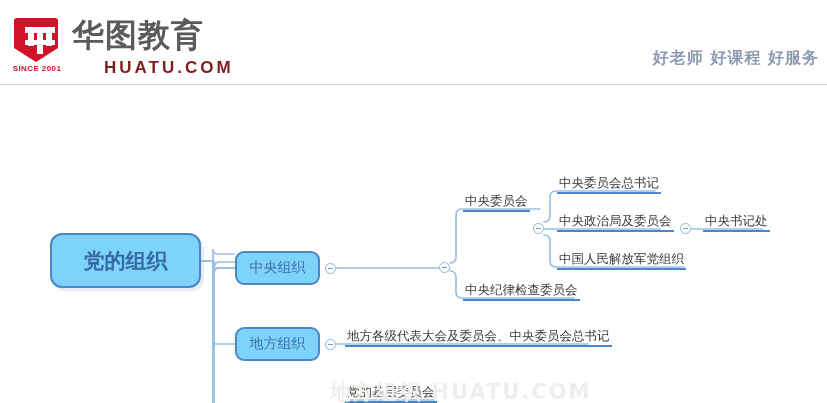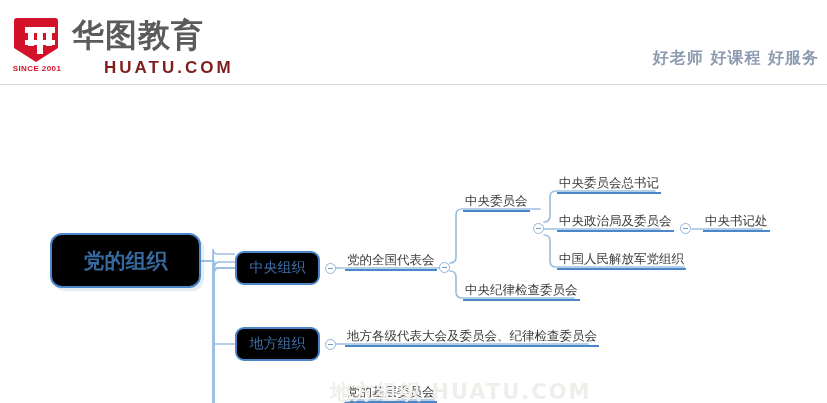--- a/index.html
+++ b/index.html
@@ -109,21 +109,21 @@
     width: 827px; height: 318px;
   }
 
   
   .node-box {
     position: absolute;
     display: flex;
     align-items: center;
     justify-content: center;
     border: 2px solid #4a86c8;
-    background: #000000;
+    background: #7dd3fc;
     border-radius: 9px;
     color: #3f6fa8;
     font-family: "DejaVu Sans", "Liberation Sans", sans-serif;
     white-space: nowrap;
   }
   #node-root {
     left: 50px; top: 148px;
     width: 151px; height: 55px;
     border-radius: 12px;
     font-size: 21px;
@@ -287,37 +287,36 @@
     <div class="node-box node-l2" id="node-central">
       <span>中央组织</span>
     </div>
     <div class="toggle" style="left:325px; top:178px;"></div>
 
     <div class="node-box node-l2" id="node-local">
       <span>地方组织</span>
     </div>
     <div class="toggle" style="left:325px; top:254px;"></div>
 
-    <div class="node-text" style="left:345px; top:166px;">党的全国代表会</div>
     <div class="toggle" style="left:439px; top:177px;"></div>
 
     <div class="node-text" style="left:463px; top:107px;">中央委员会</div>
     <div class="toggle" style="left:533px; top:138px;"></div>
 
     <div class="node-text" style="left:463px; top:196px;">中央纪律检查委员会</div>
 
     <div class="node-text" style="left:557px; top:89px;">中央委员会总书记</div>
 
     <div class="node-text" style="left:557px; top:127px;">中央政治局及委员会</div>
     <div class="toggle" style="left:680px; top:138px;"></div>
 
     <div class="node-text" style="left:557px; top:165px;">中国人民解放军党组织</div>
 
     <div class="node-text" style="left:703px; top:127px;">中央书记处</div>
 
-    <div class="node-text" style="left:345px; top:242px;">地方各级代表大会及委员会、纪律检查委员会</div>
+    <div class="node-text" style="left:345px; top:242px;">地方各级代表大会及委员会、中央委员会总书记</div>
 
     <div class="node-text" style="left:345px; top:298px;">党的基层委员会</div>
 
   </div>
 
   <div id="watermark">地方组织 HUATU.COM</div>
 </div>
 
 </body></html>

